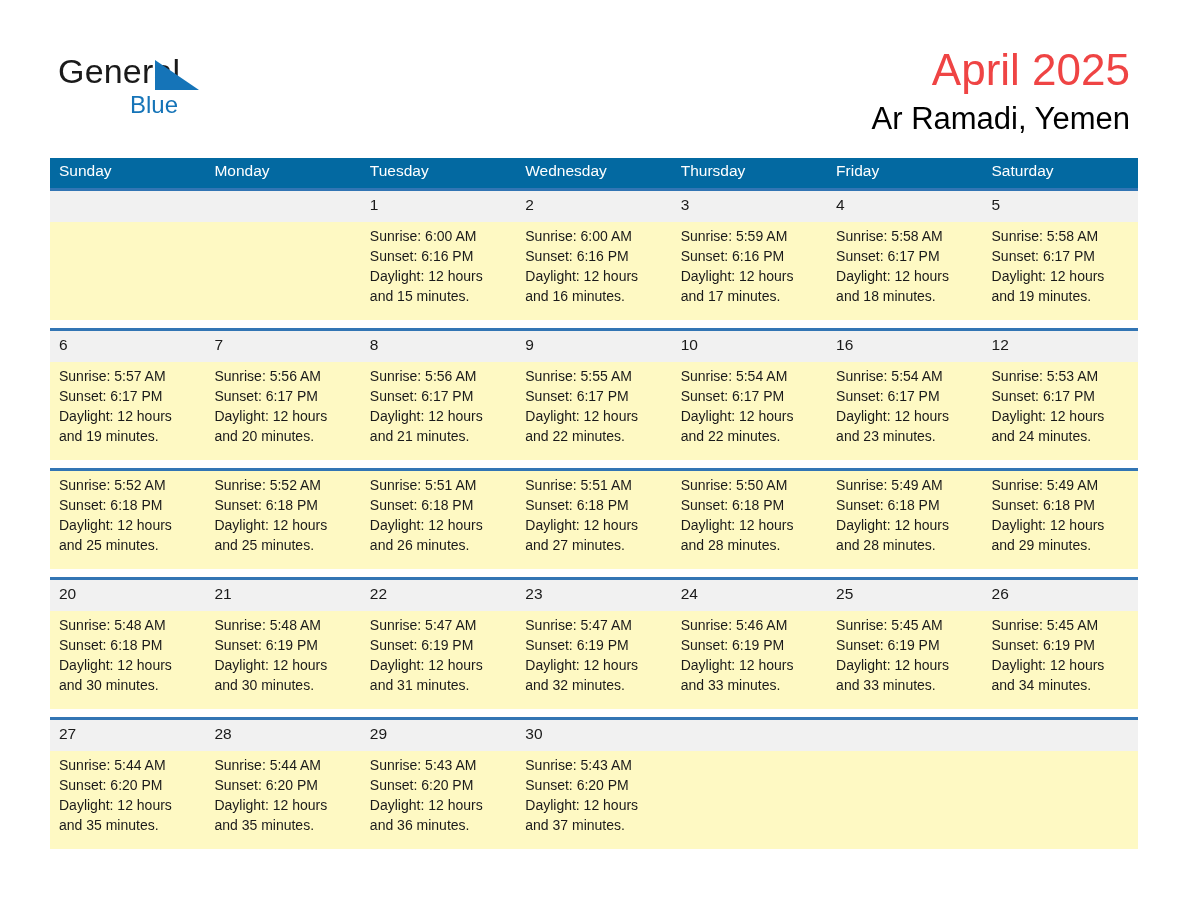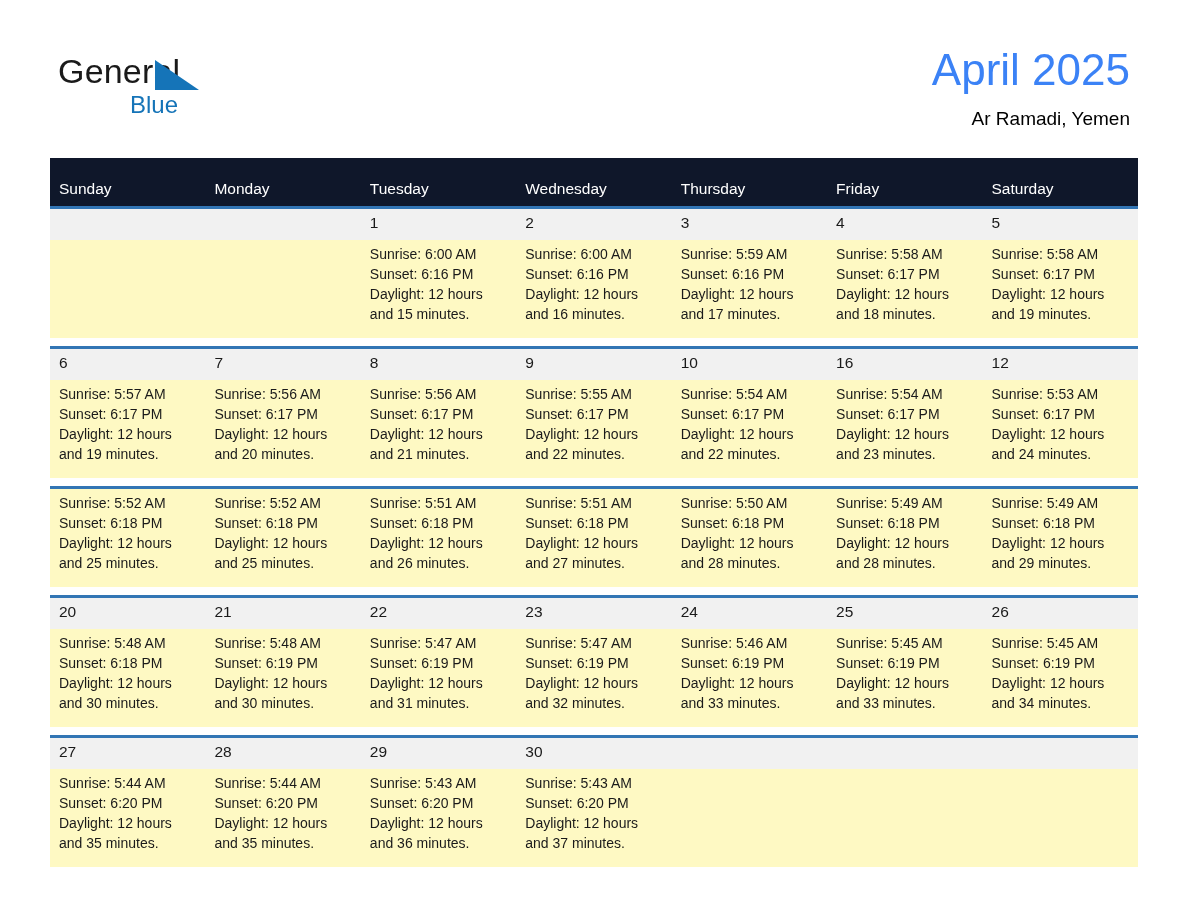--- a/index.html
+++ b/index.html
@@ -70,49 +70,49 @@
   .title-block {
     position: absolute;
     right: 58px;
     top: 44px;
     text-align: right;
   }
   .month-title {
     font-size: 44px;
     font-weight: 400;
     line-height: 52px;
-    color: #3b82f6;
+    color: #ef4444;
     white-space: nowrap;
   }
   .location {
     margin-top: 8px;
-    font-size: 19px;
+    font-size: 31px;
     font-weight: 400;
     line-height: 30px;
     color: #000000;
     white-space: nowrap;
   }
 
   
   .calendar {
     position: absolute;
     left: 50px;
     top: 158px;
     width: 1088px;
     border-collapse: collapse;
     table-layout: fixed;
   }
 
   .calendar th {
-    background: #0f172a;
+    background: #0369a1;
     color: #ffffff;
     font-size: 15.5px;
     font-weight: 400;
     text-align: left;
-    padding: 22px 0 8px 9px;
+    padding: 4px 0 8px 9px;
     line-height: 18px;
     border: none;
   }
 
   .calendar td {
     vertical-align: top;
     padding: 0;
     border: none;
   }
 

